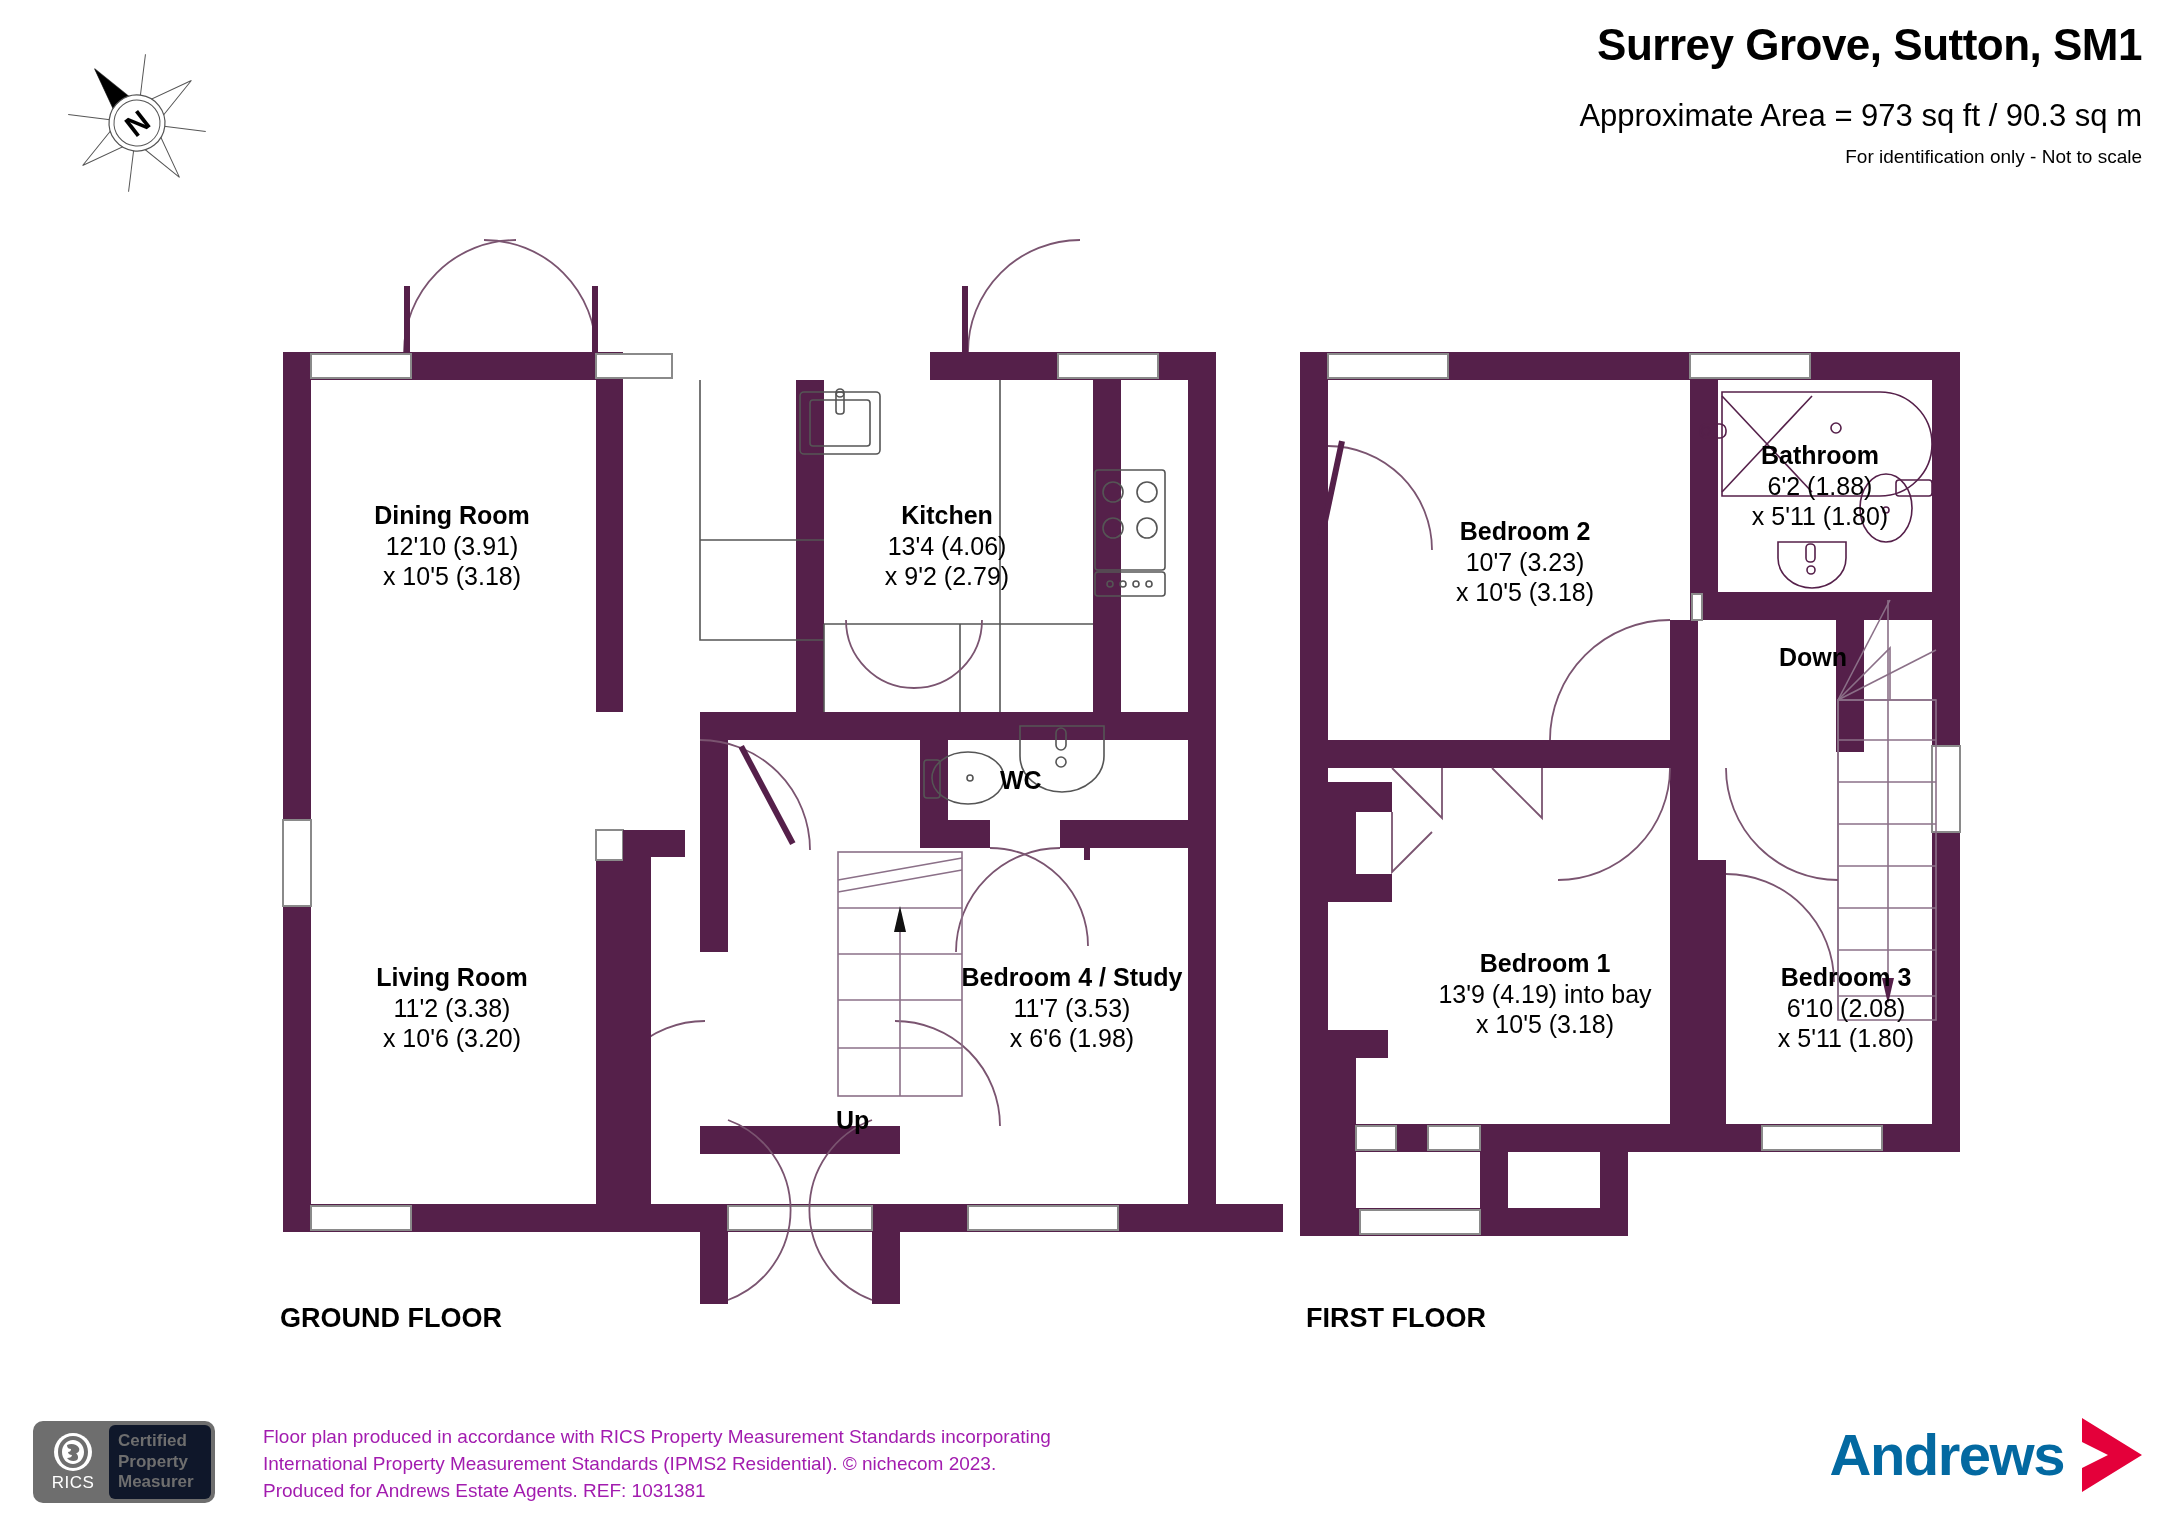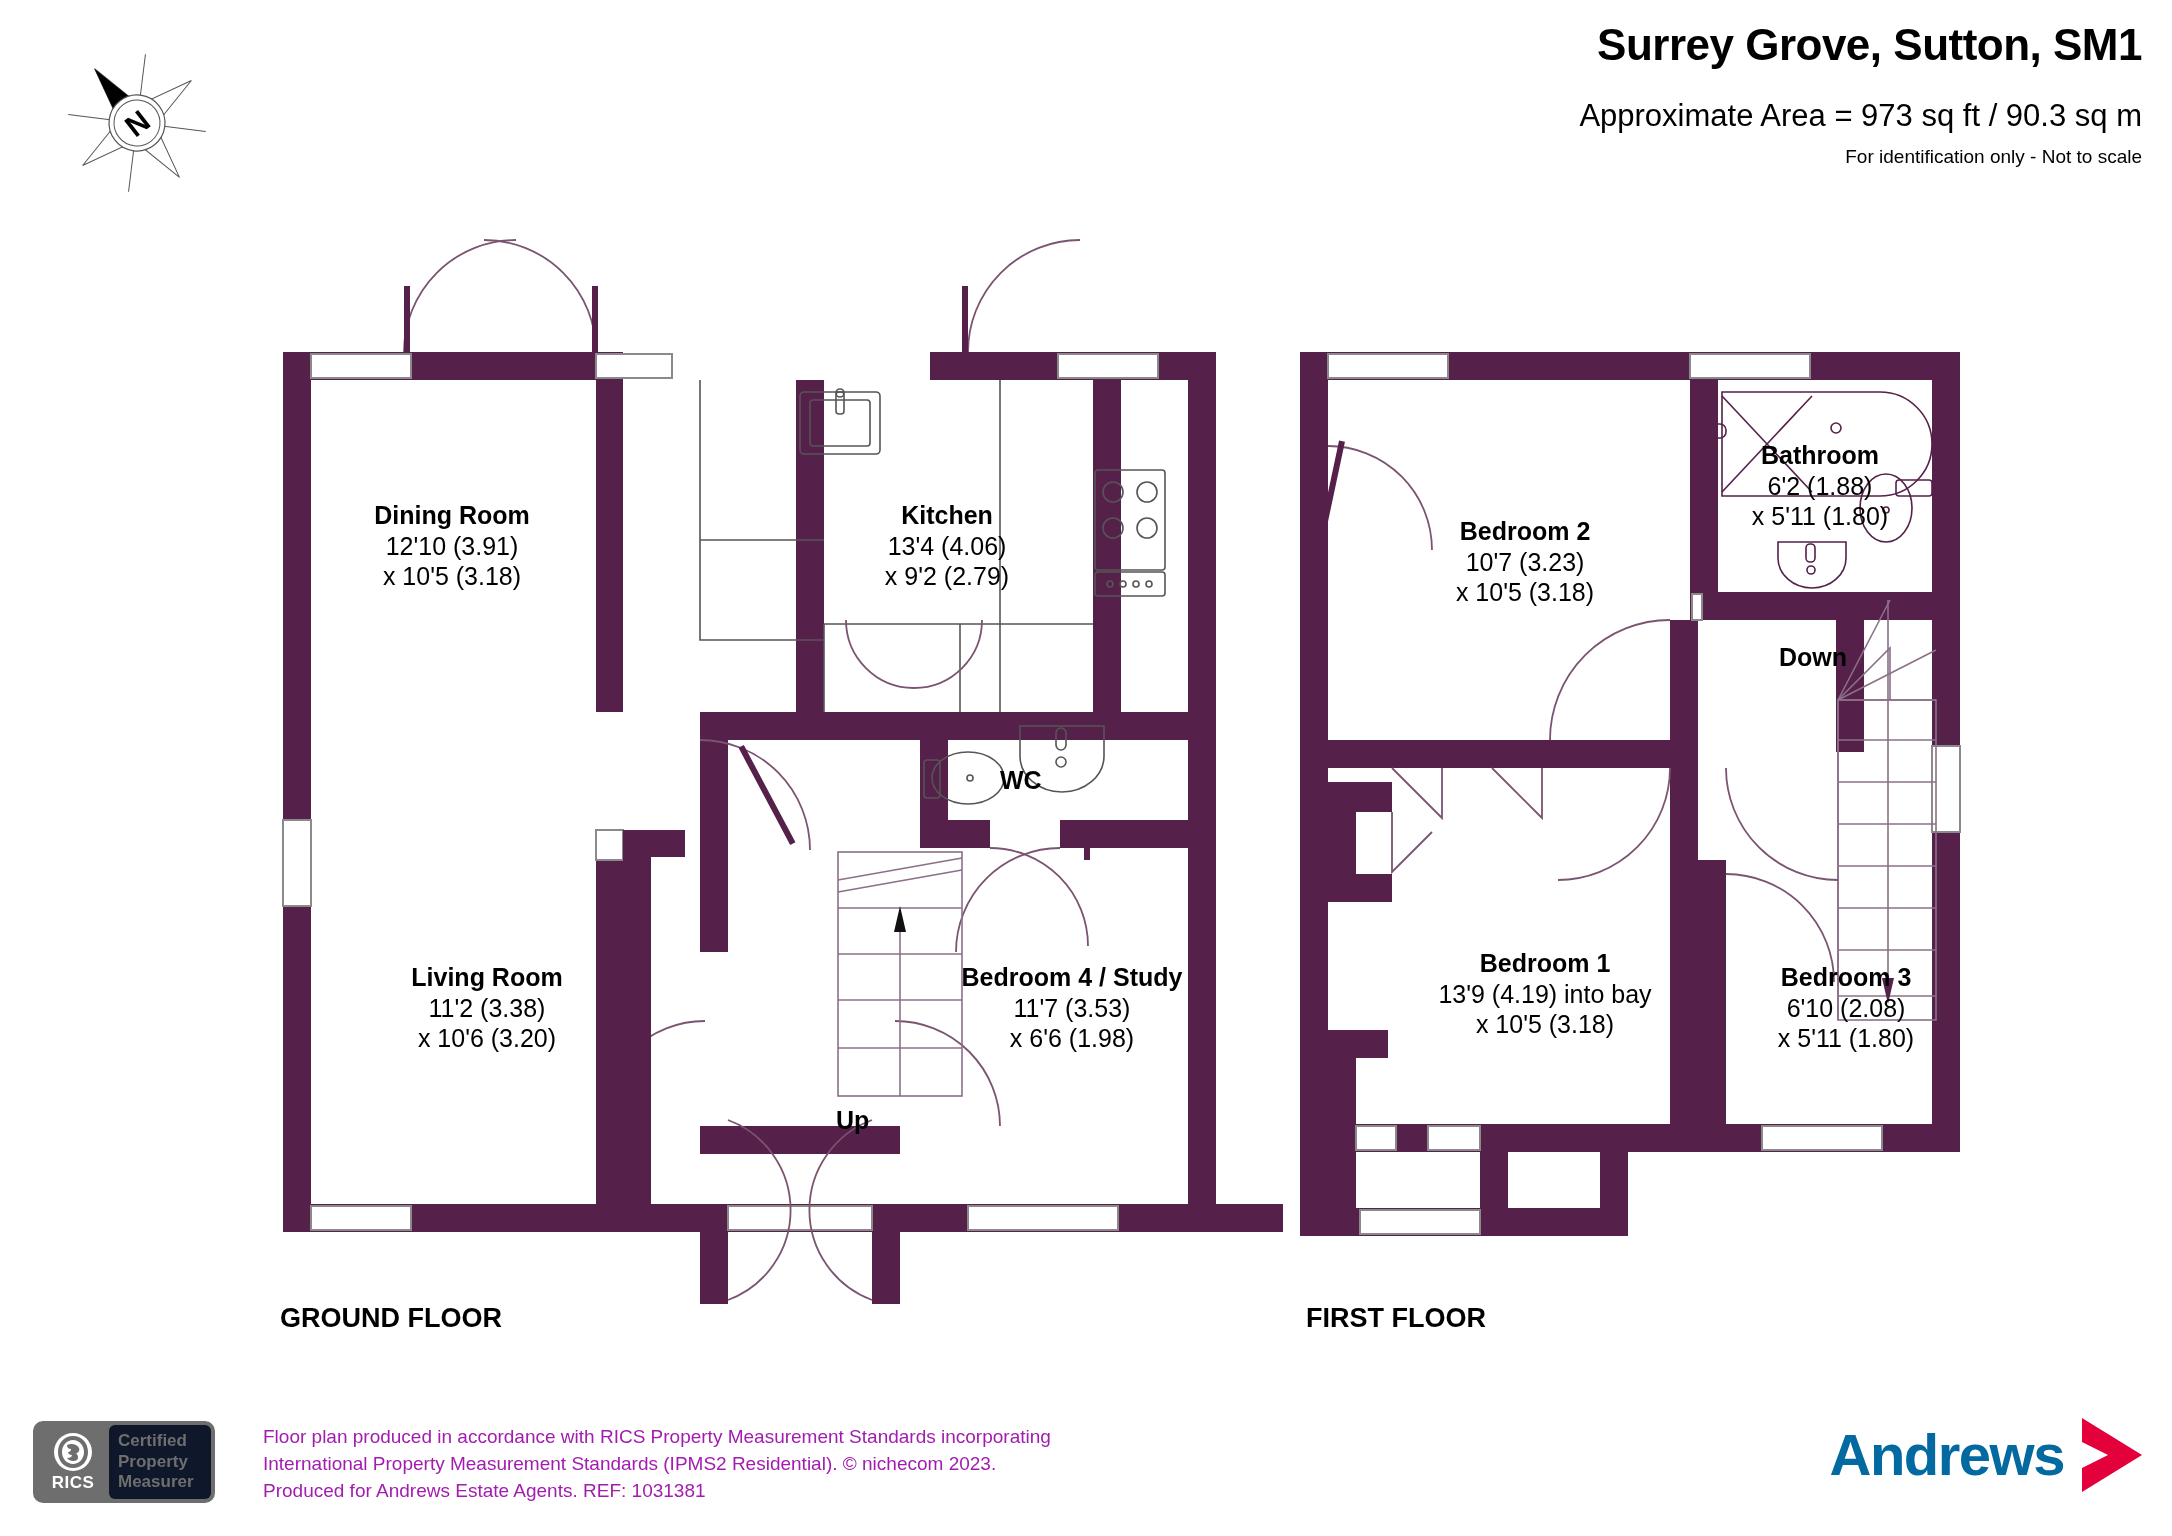--- a/index.html
+++ b/index.html
@@ -114,21 +114,21 @@
     width: 72px;
     height: 74px;
     display: flex;
     flex-direction: column;
     align-items: center;
     justify-content: center;
     color: #ffffff;
   }
   #rics-mark .rics-word {
     font-size: 17px;
-    font-weight: bold;
+    font-weight: normal;
     letter-spacing: 0.5px;
     margin-top: 1px;
   }
   #rics-text {
     background: #0f172a;
     color: #6e6e6e;
     border-radius: 6px;
     height: 74px;
     flex: 1;
     display: flex;
@@ -405,21 +405,21 @@
   <span class="rdim">12'10 (3.91)</span>
   <span class="rdim">x 10'5 (3.18)</span>
 </div>
 
 <div class="room-label" style="left:832px; top:500px; width:230px;">
   <span class="rname">Kitchen</span>
   <span class="rdim">13'4 (4.06)</span>
   <span class="rdim">x 9'2 (2.79)</span>
 </div>
 
-<div class="room-label" style="left:312px; top:962px; width:280px;padding-left:35px;">
+<div class="room-label" style="left:312px; top:962px; width:280px;">
   <span class="rname">Living Room</span>
   <span class="rdim">11'2 (3.38)</span>
   <span class="rdim">x 10'6 (3.20)</span>
 </div>
 
 <div class="room-label" style="left:942px; top:962px; width:260px;">
   <span class="rname">Bedroom 4 / Study</span>
   <span class="rdim">11'7 (3.53)</span>
   <span class="rdim">x 6'6 (1.98)</span>
 </div>

